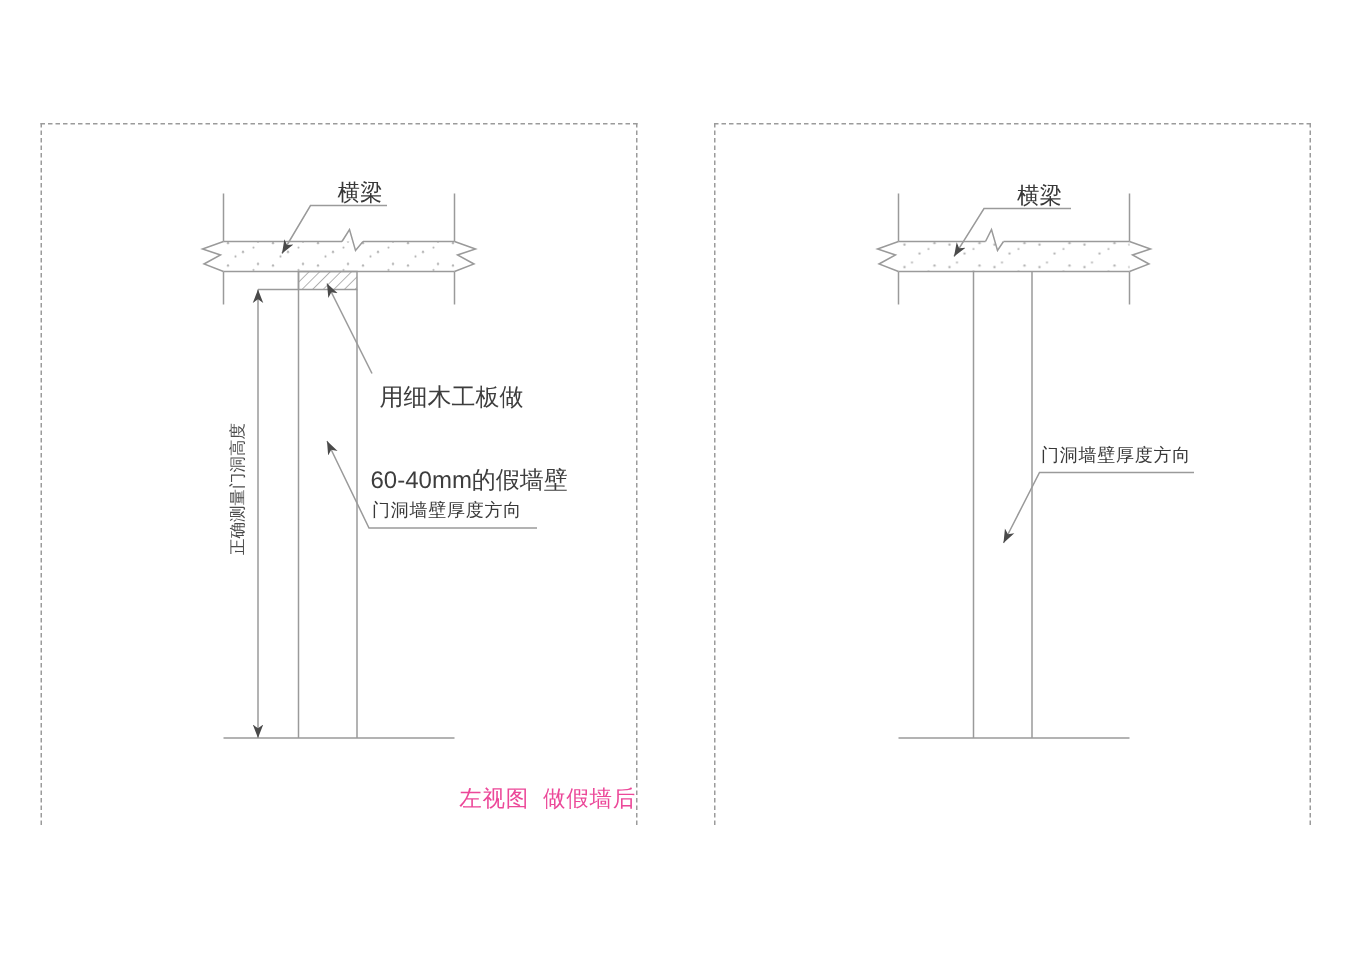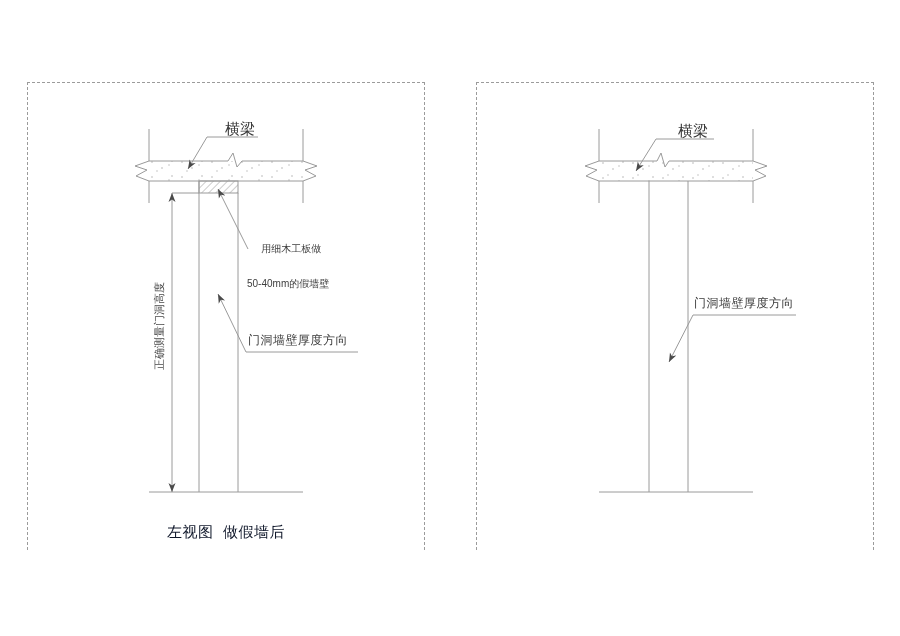--- a/index.html
+++ b/index.html
@@ -4,28 +4,28 @@
 <style>
   html,body{margin:0;padding:0;background:#ffffff;}
   body{font-family:"Liberation Sans","DejaVu Sans",sans-serif;}
   #stage{position:relative;width:900px;height:552px;background:#ffffff;overflow:hidden;}
   .panel{position:absolute;top:82px;width:396px;height:471px;border:1px dashed #9b9b9b;background:#ffffff;}
   #panel-left{left:27px;}
   #panel-right{left:476px;}
   .drawing{position:absolute;left:0;top:0;}
   .lbl{position:absolute;color:#383838;white-space:pre;line-height:1.15;}
   .beam-lbl{font-size:15px;}
-  .fake-wall-lbl{font-size:10px;color:#3d3d3d;text-align:center;}
+  .fake-wall-lbl{font-size:16px;color:#3d3d3d;}
   .fake-wall-lbl .l1{display:block;margin-left:6px;}
   .fake-wall-lbl .l2{display:block;}
   .thickness-lbl{font-size:12px;letter-spacing:0.5px;}
   .height-lbl{font-size:11px;width:92px;height:14px;text-align:center;
               transform:rotate(-90deg);transform-origin:center center;color:#4a4a4a;}
-  .caption{position:absolute;left:0;right:0;text-align:center;font-size:15px;
-           color:#0f172a;letter-spacing:0.5px;white-space:pre;}
+  .caption{position:absolute;left:0;right:0;text-align:right;font-size:15px;
+           color:#ec4899;letter-spacing:0.5px;white-space:pre;}
 </style>
 </head>
 <body>
 
 <div id="stage">
 
   <div class="panel" id="panel-left">
     <svg class="drawing" width="396" height="471" viewBox="0 0 396 471">
       <defs>
         <pattern id="dotsL" width="30" height="15" patternUnits="userSpaceOnUse">
@@ -76,21 +76,21 @@
         <polyline points="190,106 220,166" marker-start="url(#arrL)"></polyline>
 
         <polyline points="190,211 218,269 330,269" marker-start="url(#arrL)"></polyline>
       </g>
     </svg>
 
     <div class="lbl beam-lbl" style="left:197px;top:37px;">横梁</div>
 
     <div class="lbl fake-wall-lbl" style="left:219px;top:137px;">
       <span class="l1">用细木工板做</span>
-      <span class="l2">50-40mm的假墙壁</span>
+      <span class="l2">60-40mm的假墙壁</span>
     </div>
 
     <div class="lbl thickness-lbl" style="left:220px;top:251px;">门洞墙壁厚度方向</div>
 
     <div class="lbl height-lbl" style="left:86px;top:236px;">正确测量门洞高度</div>
 
     <div class="caption" style="top:440px;">左视图  做假墙后</div>
   </div>
 
   <div class="panel" id="panel-right">

